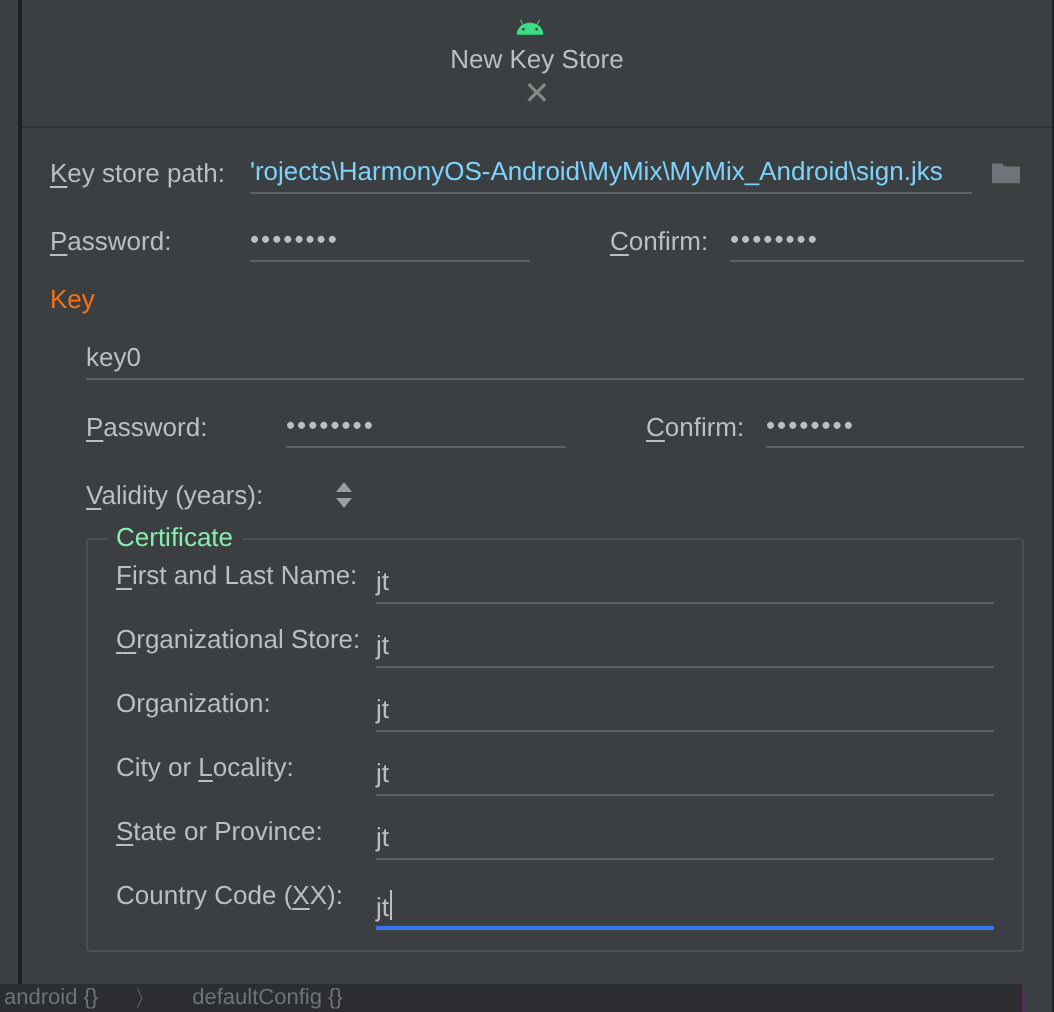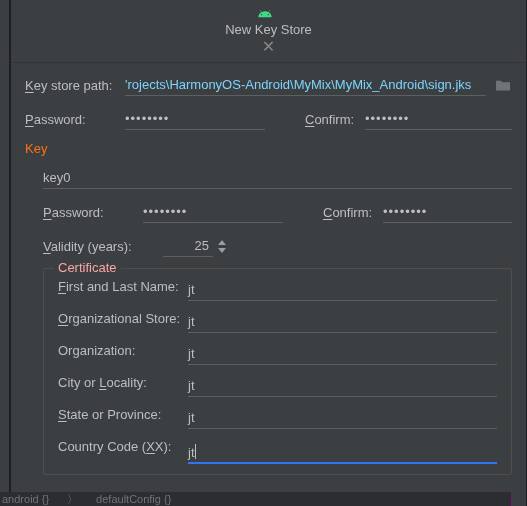--- a/index.html
+++ b/index.html
@@ -94,21 +94,21 @@
     border-radius: 2px;
     padding: 10px 14px 4px 14px;
     margin-top: 4px;
     position: relative;
   }
   .legend {
     position: absolute;
     top: -9px; left: 10px;
     background: #3c3f41;
     padding: 0 4px;
-    color: #fca5a5;
+    color: #86efac;
     font-size: 13px;
   }
   .cert-row { display: flex; margin-bottom: 10px; }
   .cert-label { width: 130px; }
   .cert-value {
     flex: 1;
     color: #bcbec4;
     border-bottom: 1px solid #5e6060;
     padding: 3px 0;
   }
@@ -195,21 +195,20 @@
 
       <div class="row">
         <span class="label pwd-label"><span class="underline">P</span><span>assword:</span></span>
         <div class="pwd-value">••••••••</div>
         <span class="label confirm-label" style="margin-left:40px;"><span class="underline">C</span><span>onfirm:</span></span>
         <div class="confirm-value">••••••••</div>
       </div>
 
       <div class="row">
         <span class="label validity-label"><span class="underline">V</span><span>alidity (years):</span></span>
-        <div class="validity-value">25</div>
         <div class="spinner">
           <svg class="spin-btn" viewBox="0 0 10 7">
               <path d="M5 1L9 6H1z" fill="#9a9da1"></path>
             </svg>
           <svg class="spin-btn" viewBox="0 0 10 7">
               <path d="M5 6L1 1h8z" fill="#9a9da1"></path>
             </svg>
         </div>
       </div>
 

